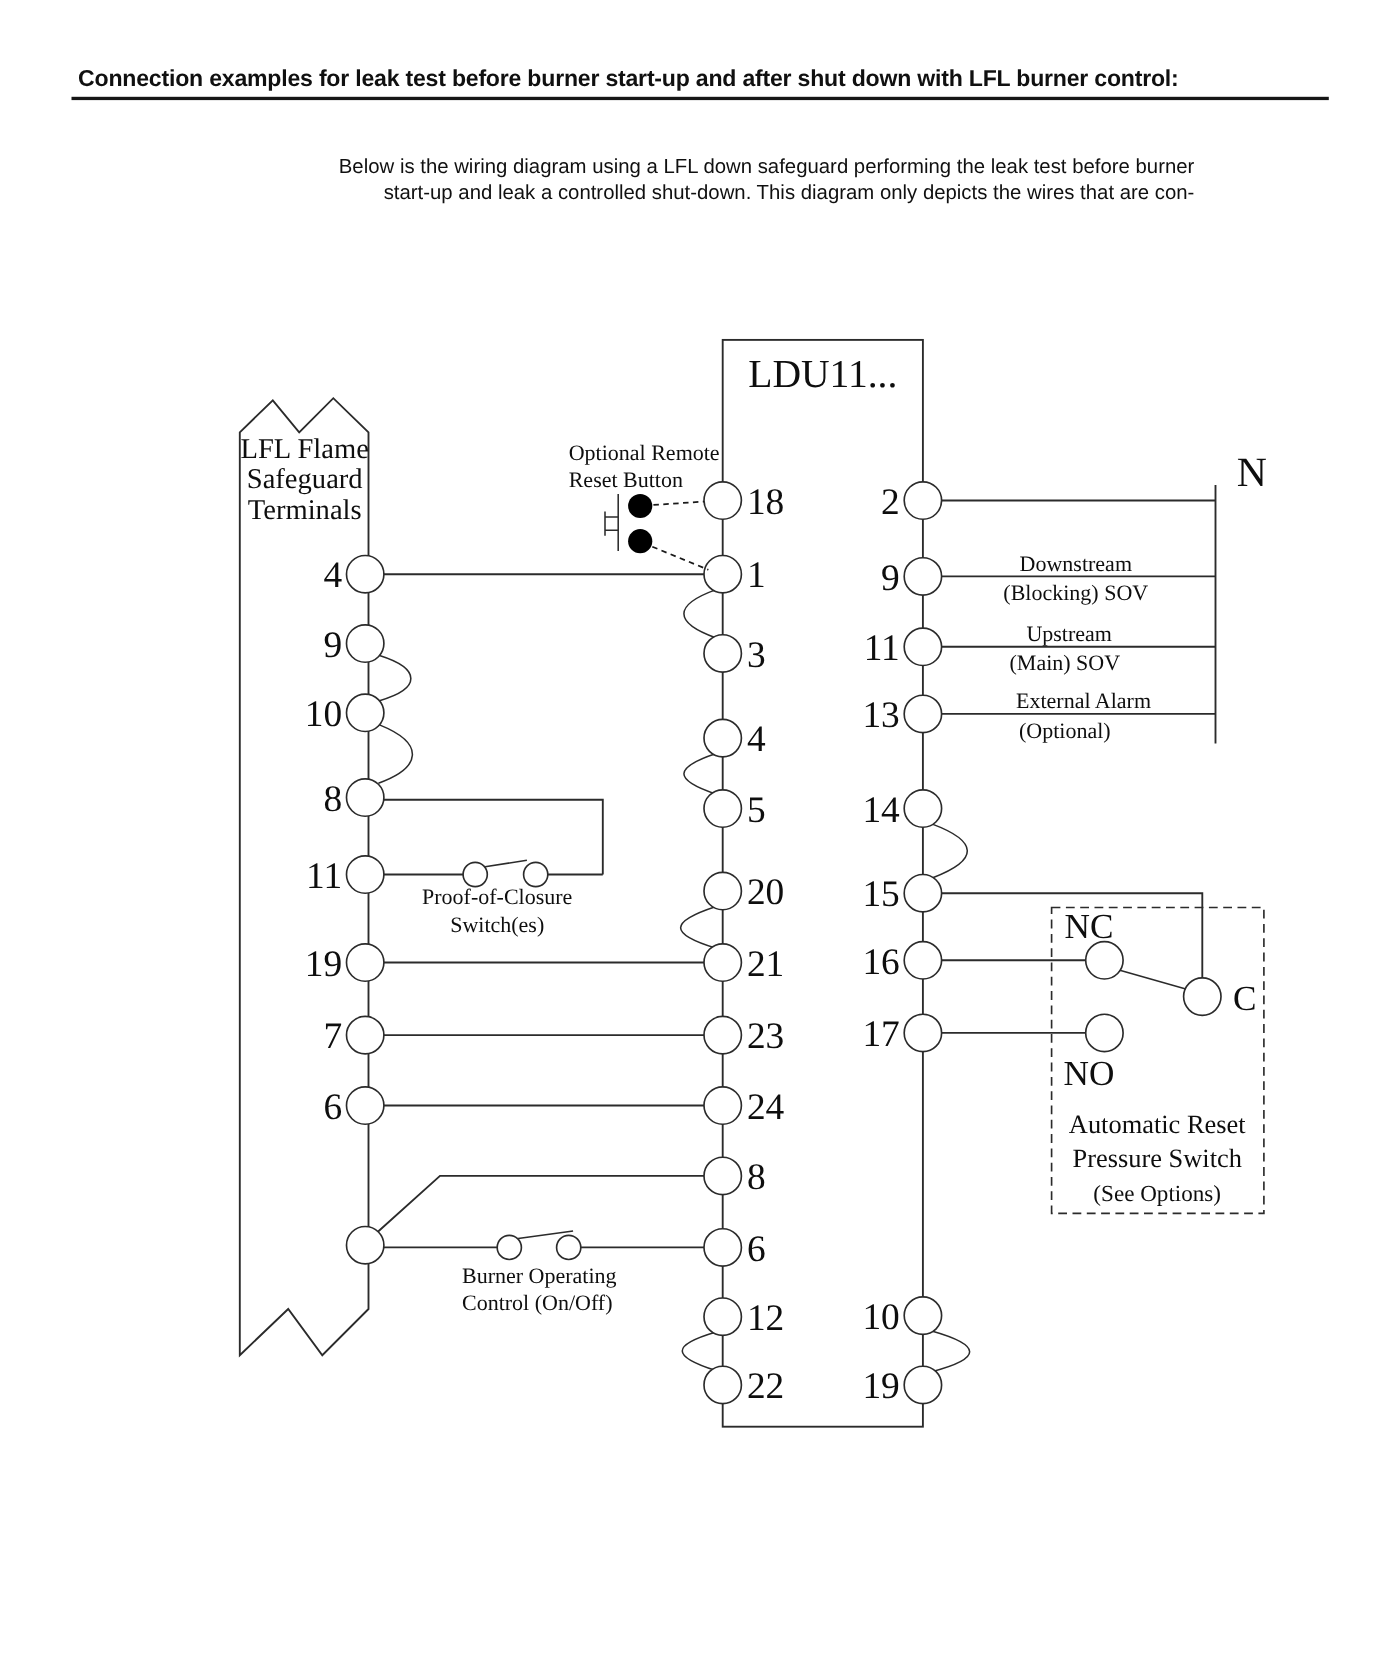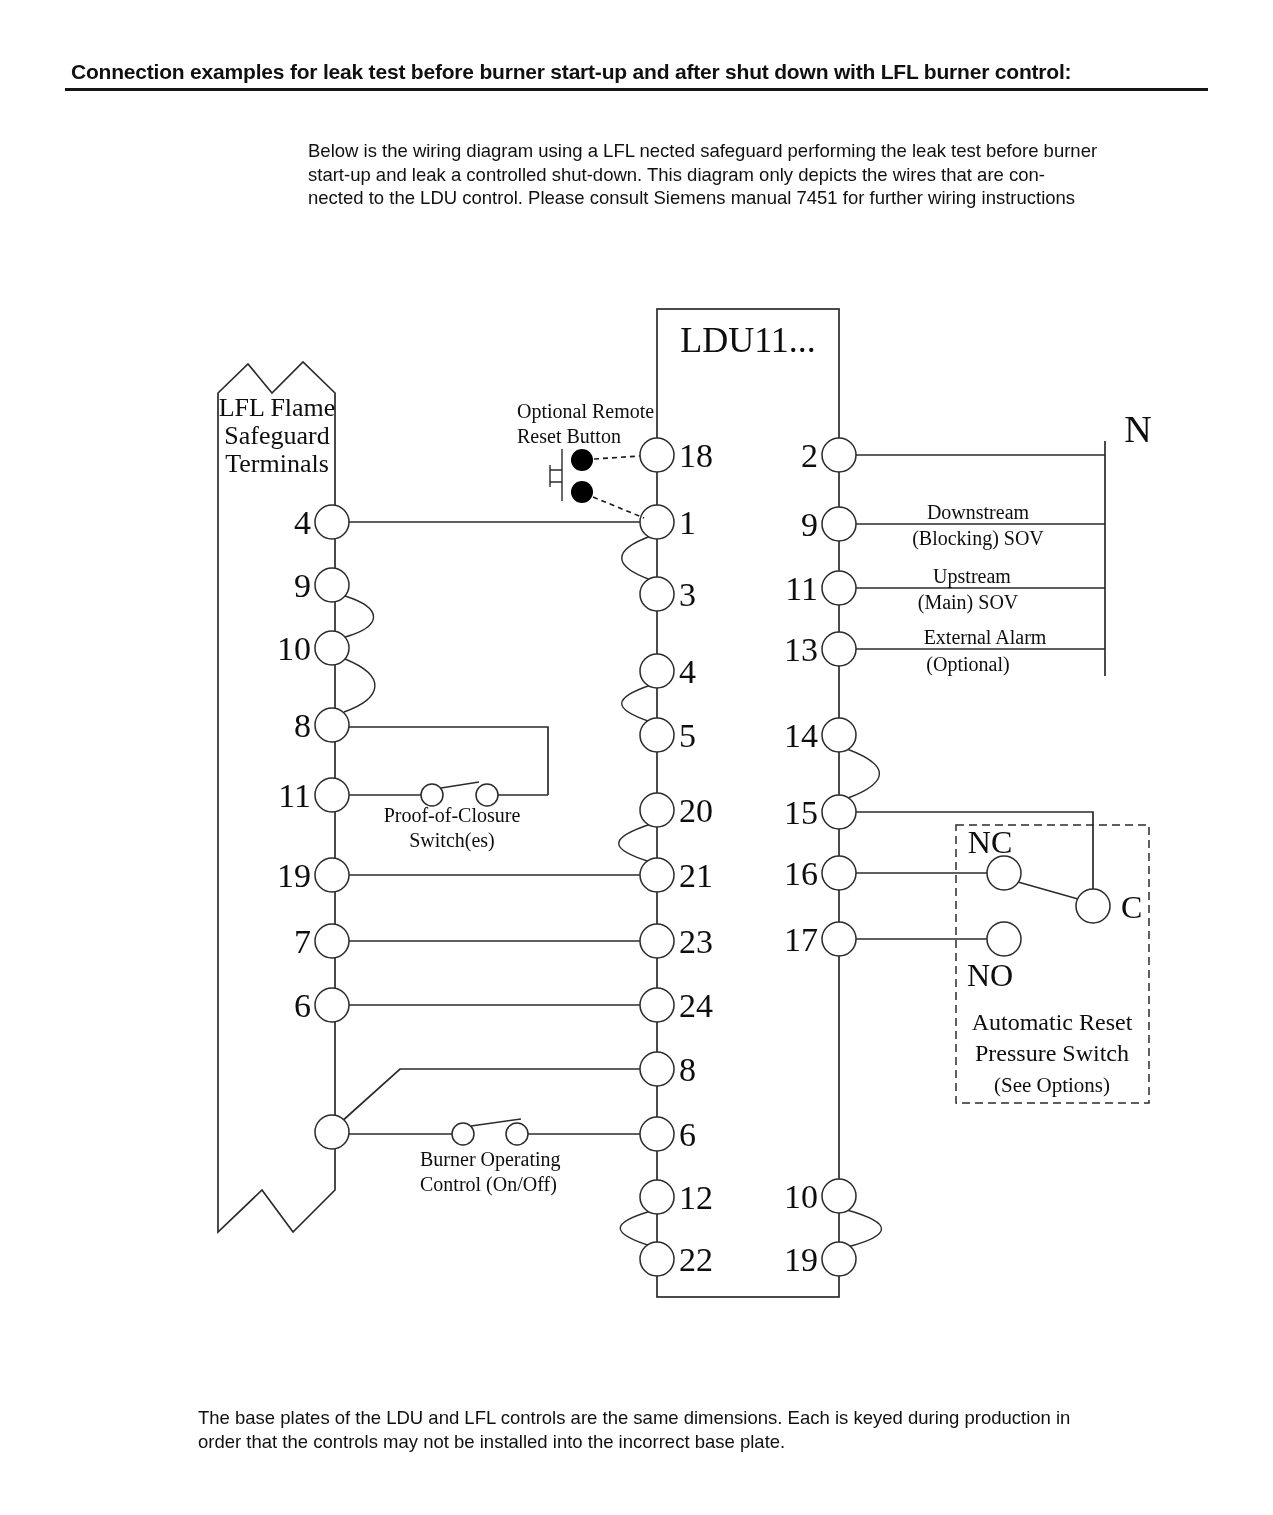--- a/index.html
+++ b/index.html
@@ -1,17 +1,17 @@
 <!DOCTYPE html>
 <html><head>
 <meta charset="utf-8">
 <style>
   html,body{margin:0;padding:0;background:#ffffff;}
   .page{position:relative;width:1273px;height:1515px;background:#ffffff;overflow:hidden;
-        font-family:"Liberation Sans",sans-serif;color:#101010;}
+        font-family:"Liberation Sans",sans-serif;color:#101010;text-align:right;}
   .doc-title{position:absolute;left:71px;top:60px;font-size:21px;font-weight:bold;
              letter-spacing:-0.2px;white-space:nowrap;}
   .title-rule{position:absolute;left:65px;top:88px;width:1143px;height:3px;background:#161616;}
   .intro{position:absolute;left:308px;top:139px;font-size:18.5px;line-height:23.5px;}
   .footer-note{position:absolute;left:198px;top:1406px;font-size:18.5px;line-height:24px;}
   svg.diagram{position:absolute;left:0;top:0;}
   svg .ln{stroke:#2b2b2b;stroke-width:1.7;fill:none;}
   svg .thin{stroke:#2b2b2b;stroke-width:1.4;fill:none;}
   svg .dash{stroke:#2b2b2b;stroke-width:1.5;fill:none;stroke-dasharray:8 5;}
   svg .dashlead{stroke:#1a1a1a;stroke-width:1.6;fill:none;stroke-dasharray:5 4;}
@@ -30,23 +30,22 @@
 </style>
 </head>
 <body>
 
 <div class="page">
 
   <div class="doc-title">Connection examples for leak test before burner start-up and after shut down with LFL burner control:</div>
   <div class="title-rule"></div>
 
   <div class="intro">
-    <div>Below is the wiring diagram using a LFL nected safeguard performing the leak test before burner</div>
+    <div>Below is the wiring diagram using a LFL down safeguard performing the leak test before burner</div>
     <div>start-up and leak a controlled shut-down.  This diagram only depicts the wires that are con-</div>
-    <div>nected to the LDU control.  Please consult Siemens manual 7451 for further wiring instructions</div>
   </div>
 
   <svg class="diagram" width="1273" height="1515" viewBox="0 0 1273 1515">
 
     <path class="ln" d="M218,393 L248,364 L272,393 L303,362 L335,393 L335,1190 L293,1232 L262,1190 L218,1232 Z"></path>
     <rect class="ln" x="657" y="309" width="182" height="988"></rect>
     <rect class="dash" x="956" y="825" width="193" height="278"></rect>
 
     <g>
       <path class="ln" d="M349,522 H640"></path>
@@ -266,18 +265,14 @@
 
     <text class="t-nc" x="990" y="853" text-anchor="middle">NC</text>
     <text class="t-nc" x="990" y="986" text-anchor="middle">NO</text>
     <text class="t-nc" x="1121" y="918">C</text>
 
     <text class="t-ps" x="1052" y="1030" text-anchor="middle">Automatic Reset</text>
     <text class="t-ps" x="1052" y="1061" text-anchor="middle">Pressure Switch</text>
     <text class="t-ps-sm" x="1052" y="1092" text-anchor="middle">(See Options)</text>
   </svg>
 
-  <div class="footer-note">
-    <div>The base plates of the LDU and LFL controls are the same dimensions.  Each is keyed during production in</div>
-    <div>order that the controls may not be installed into the incorrect base plate.</div>
-  </div>
 
 </div>
 
 </body></html>

